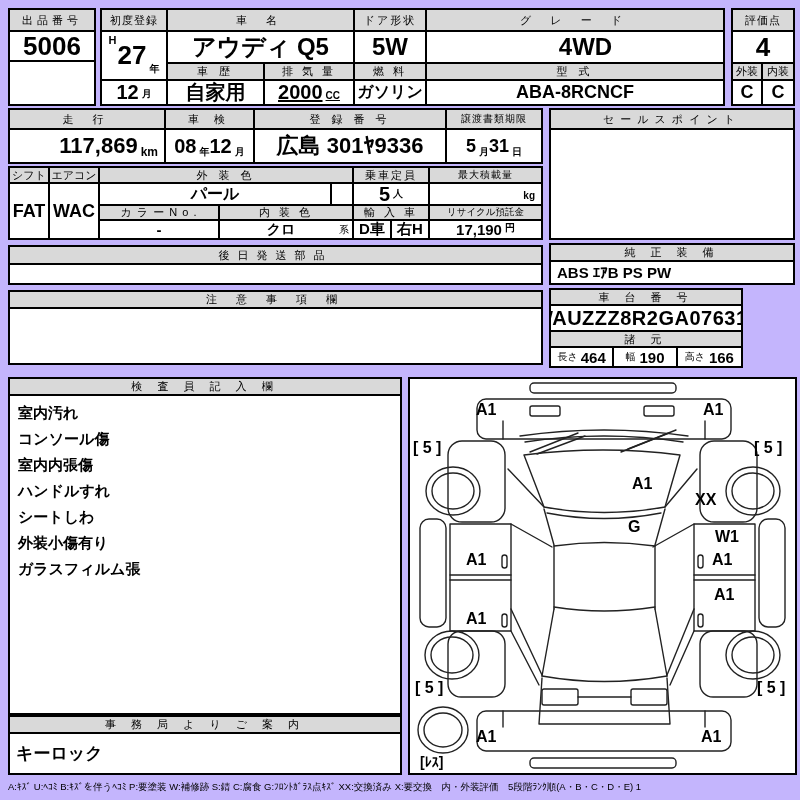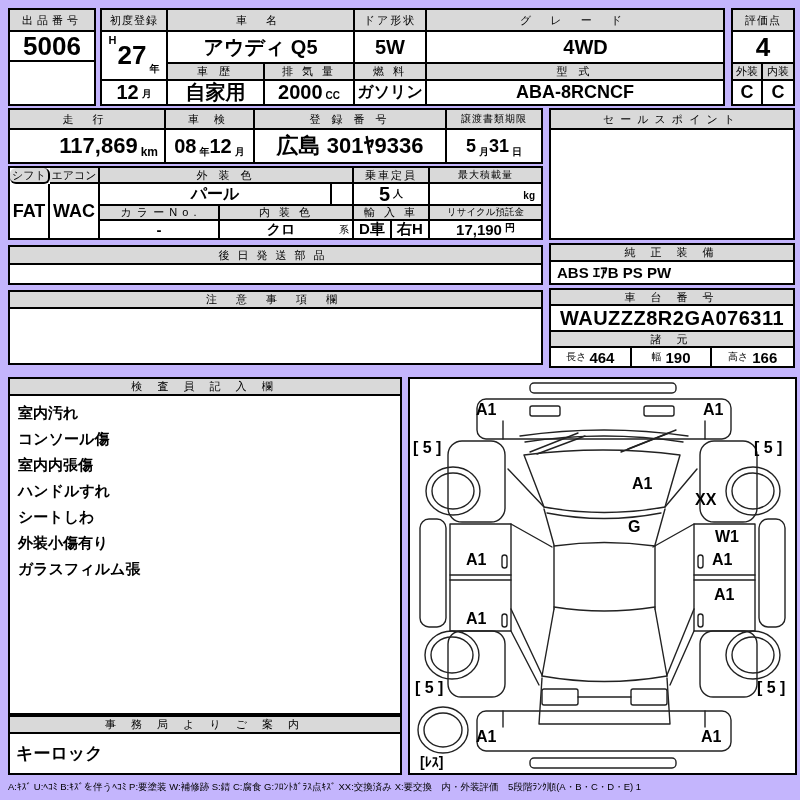--- a/index.html
+++ b/index.html
@@ -6,21 +6,21 @@
   #sheet{position:relative;width:800px;height:800px;background:#c4b5fd;
          font-family:"Liberation Sans","DejaVu Sans",sans-serif;color:#000;}
   .blk{position:absolute;box-sizing:border-box;border:2px solid #000;background:#fff;display:grid;}
   .cell{box-sizing:border-box;display:flex;align-items:center;justify-content:center;overflow:hidden;white-space:nowrap;}
   .br{border-right:2px solid #000;}
   .bb{border-bottom:2px solid #000;}
   .hd{background:#d9d9d9;font-size:11px;}
   .ls1{letter-spacing:1px;}.ls2{letter-spacing:2px;}.ls3{letter-spacing:3px;}
   .ls4{letter-spacing:4px;}.ls6{letter-spacing:6px;}.ls8{letter-spacing:8px;}
   .b{font-weight:bold;}
-  .f26{font-size:26px;}.f24{font-size:20px;text-align:center;}.f22{font-size:22px;}.f20{font-size:20px;}
+  .f26{font-size:26px;}.f24{font-size:24px;text-align:center;}.f22{font-size:22px;}.f20{font-size:20px;}
   .f18{font-size:18px;}.f16{font-size:16px;}.f15{font-size:15px;}.f14{font-size:14px;}
   .unit{font-size:10px;font-weight:bold;align-self:flex-end;padding-bottom:3px;margin-left:3px;}
   .unitTop{font-size:11px;font-weight:bold;align-self:flex-start;padding-top:2px;margin-right:1px;}
   .right{justify-content:flex-end;padding-right:6px;}
   .left{justify-content:flex-start;padding-left:6px;}
   .hd10{font-size:10px;}
   .hd9{font-size:9.5px;letter-spacing:0;}
   .notes{padding:4px 8px;font-size:15px;font-weight:bold;line-height:26px;}
   .dlabel{position:absolute;font-weight:bold;font-size:16px;line-height:18px;}
   .dsmall{font-size:14px;}
@@ -56,21 +56,21 @@
     <div class="cell hd ls4 br bb" style="grid-column:2;grid-row:3;">車 歴</div>
     <div class="cell hd ls3 br bb" style="grid-column:3;grid-row:3;">排 気 量</div>
     <div class="cell hd ls3 br bb" style="grid-column:4;grid-row:3;">燃 料</div>
     <div class="cell hd ls4 bb" style="grid-column:5;grid-row:3;">型 式</div>
 
     <div class="cell br" style="grid-column:1;grid-row:4;">
       <span class="b f20">12</span>
       <span class="unit">月</span>
     </div>
     <div class="cell b f20 br" style="grid-column:2;grid-row:4;">自家用</div>
-    <div class="cell br" style="grid-column:3;grid-row:4;">
+    <div class="cell br" style="grid-column:3;grid-row:4;text-decoration:underline;">
       <span class="b f20">2000</span>
       <span class="unit">CC</span>
     </div>
     <div class="cell b f16 br" style="grid-column:4;grid-row:4;">ガソリン</div>
     <div class="cell b f18" style="grid-column:5;grid-row:4;">ABA-8RCNCF</div>
   </div>
 
   <div class="blk" style="left:731px;top:8px;width:64px;height:98px;grid-template-columns:1fr 1fr;grid-template-rows:22px 32px 17px 1fr;">
     <div class="cell hd ls1 bb" style="grid-column:1/3;grid-row:1;">評価点</div>
     <div class="cell b f26 bb" style="grid-column:1/3;grid-row:2;">4</div>
@@ -98,21 +98,21 @@
     <div class="cell b f22 br">広島 301ﾔ9336</div>
     <div class="cell">
       <span class="b f18">5</span>
       <span class="unit">月</span>
       <span class="b f18">31</span>
       <span class="unit">日</span>
     </div>
   </div>
 
   <div class="blk" style="left:8px;top:166px;width:535px;height:74px;grid-template-columns:40px 50px 120px 134px 76px 1fr;grid-template-rows:16px 22px 15px 1fr;">
-    <div class="cell hd br bb" style="grid-column:1;grid-row:1;border-radius:6px;">シフト</div>
+    <div class="cell hd br bb" style="grid-column:1;grid-row:1;">シフト</div>
     <div class="cell hd br bb" style="grid-column:2;grid-row:1;">エアコン</div>
     <div class="cell hd ls4 br bb" style="grid-column:3/5;grid-row:1;">外 装 色</div>
     <div class="cell hd ls2 br bb" style="grid-column:5;grid-row:1;">乗車定員</div>
     <div class="cell hd hd10 ls1 bb" style="grid-column:6;grid-row:1;">最大積載量</div>
 
     <div class="cell b f18 br" style="grid-column:1;grid-row:2/5;">FAT</div>
     <div class="cell b f18 br" style="grid-column:2;grid-row:2/5;">WAC</div>
 
     <div class="cell br bb" style="grid-column:3/5;grid-row:2;padding:0;">
       <div class="cell b f16" style="flex:1;height:100%;">パール</div>
@@ -159,21 +159,21 @@
   <div class="blk" style="left:549px;top:243px;width:246px;height:42px;grid-template-rows:17px 1fr;">
     <div class="cell hd ls6 bb">純 正 装 備</div>
     <div class="cell left b f15">ABS ｴｱB PS PW</div>
   </div>
 
   <div class="blk" style="left:8px;top:290px;width:535px;height:75px;grid-template-rows:17px 1fr;">
     <div class="cell hd ls8 bb">注 意 事 項 欄</div>
     <div class="cell left b f15"></div>
   </div>
 
-  <div class="blk" style="left:549px;top:288px;width:246px;height:80px;grid-template-rows:16px 26px 16px 1fr;">
+  <div class="blk" style="left:549px;top:288px;width:194px;height:80px;grid-template-rows:16px 26px 16px 1fr;">
     <div class="cell hd ls6 bb">車 台 番 号</div>
     <div class="cell b f20 bb" style="letter-spacing:0.5px;">WAUZZZ8R2GA076311</div>
     <div class="cell hd ls6 bb">諸 元</div>
     <div style="display:grid;grid-template-columns:1fr 1fr 1fr;">
       <div class="cell br">
         <span style="font-size:10px;margin-right:3px;">長さ</span>
         <span class="b f15">464</span>
       </div>
       <div class="cell br">
         <span style="font-size:10px;margin-right:4px;">幅</span>

